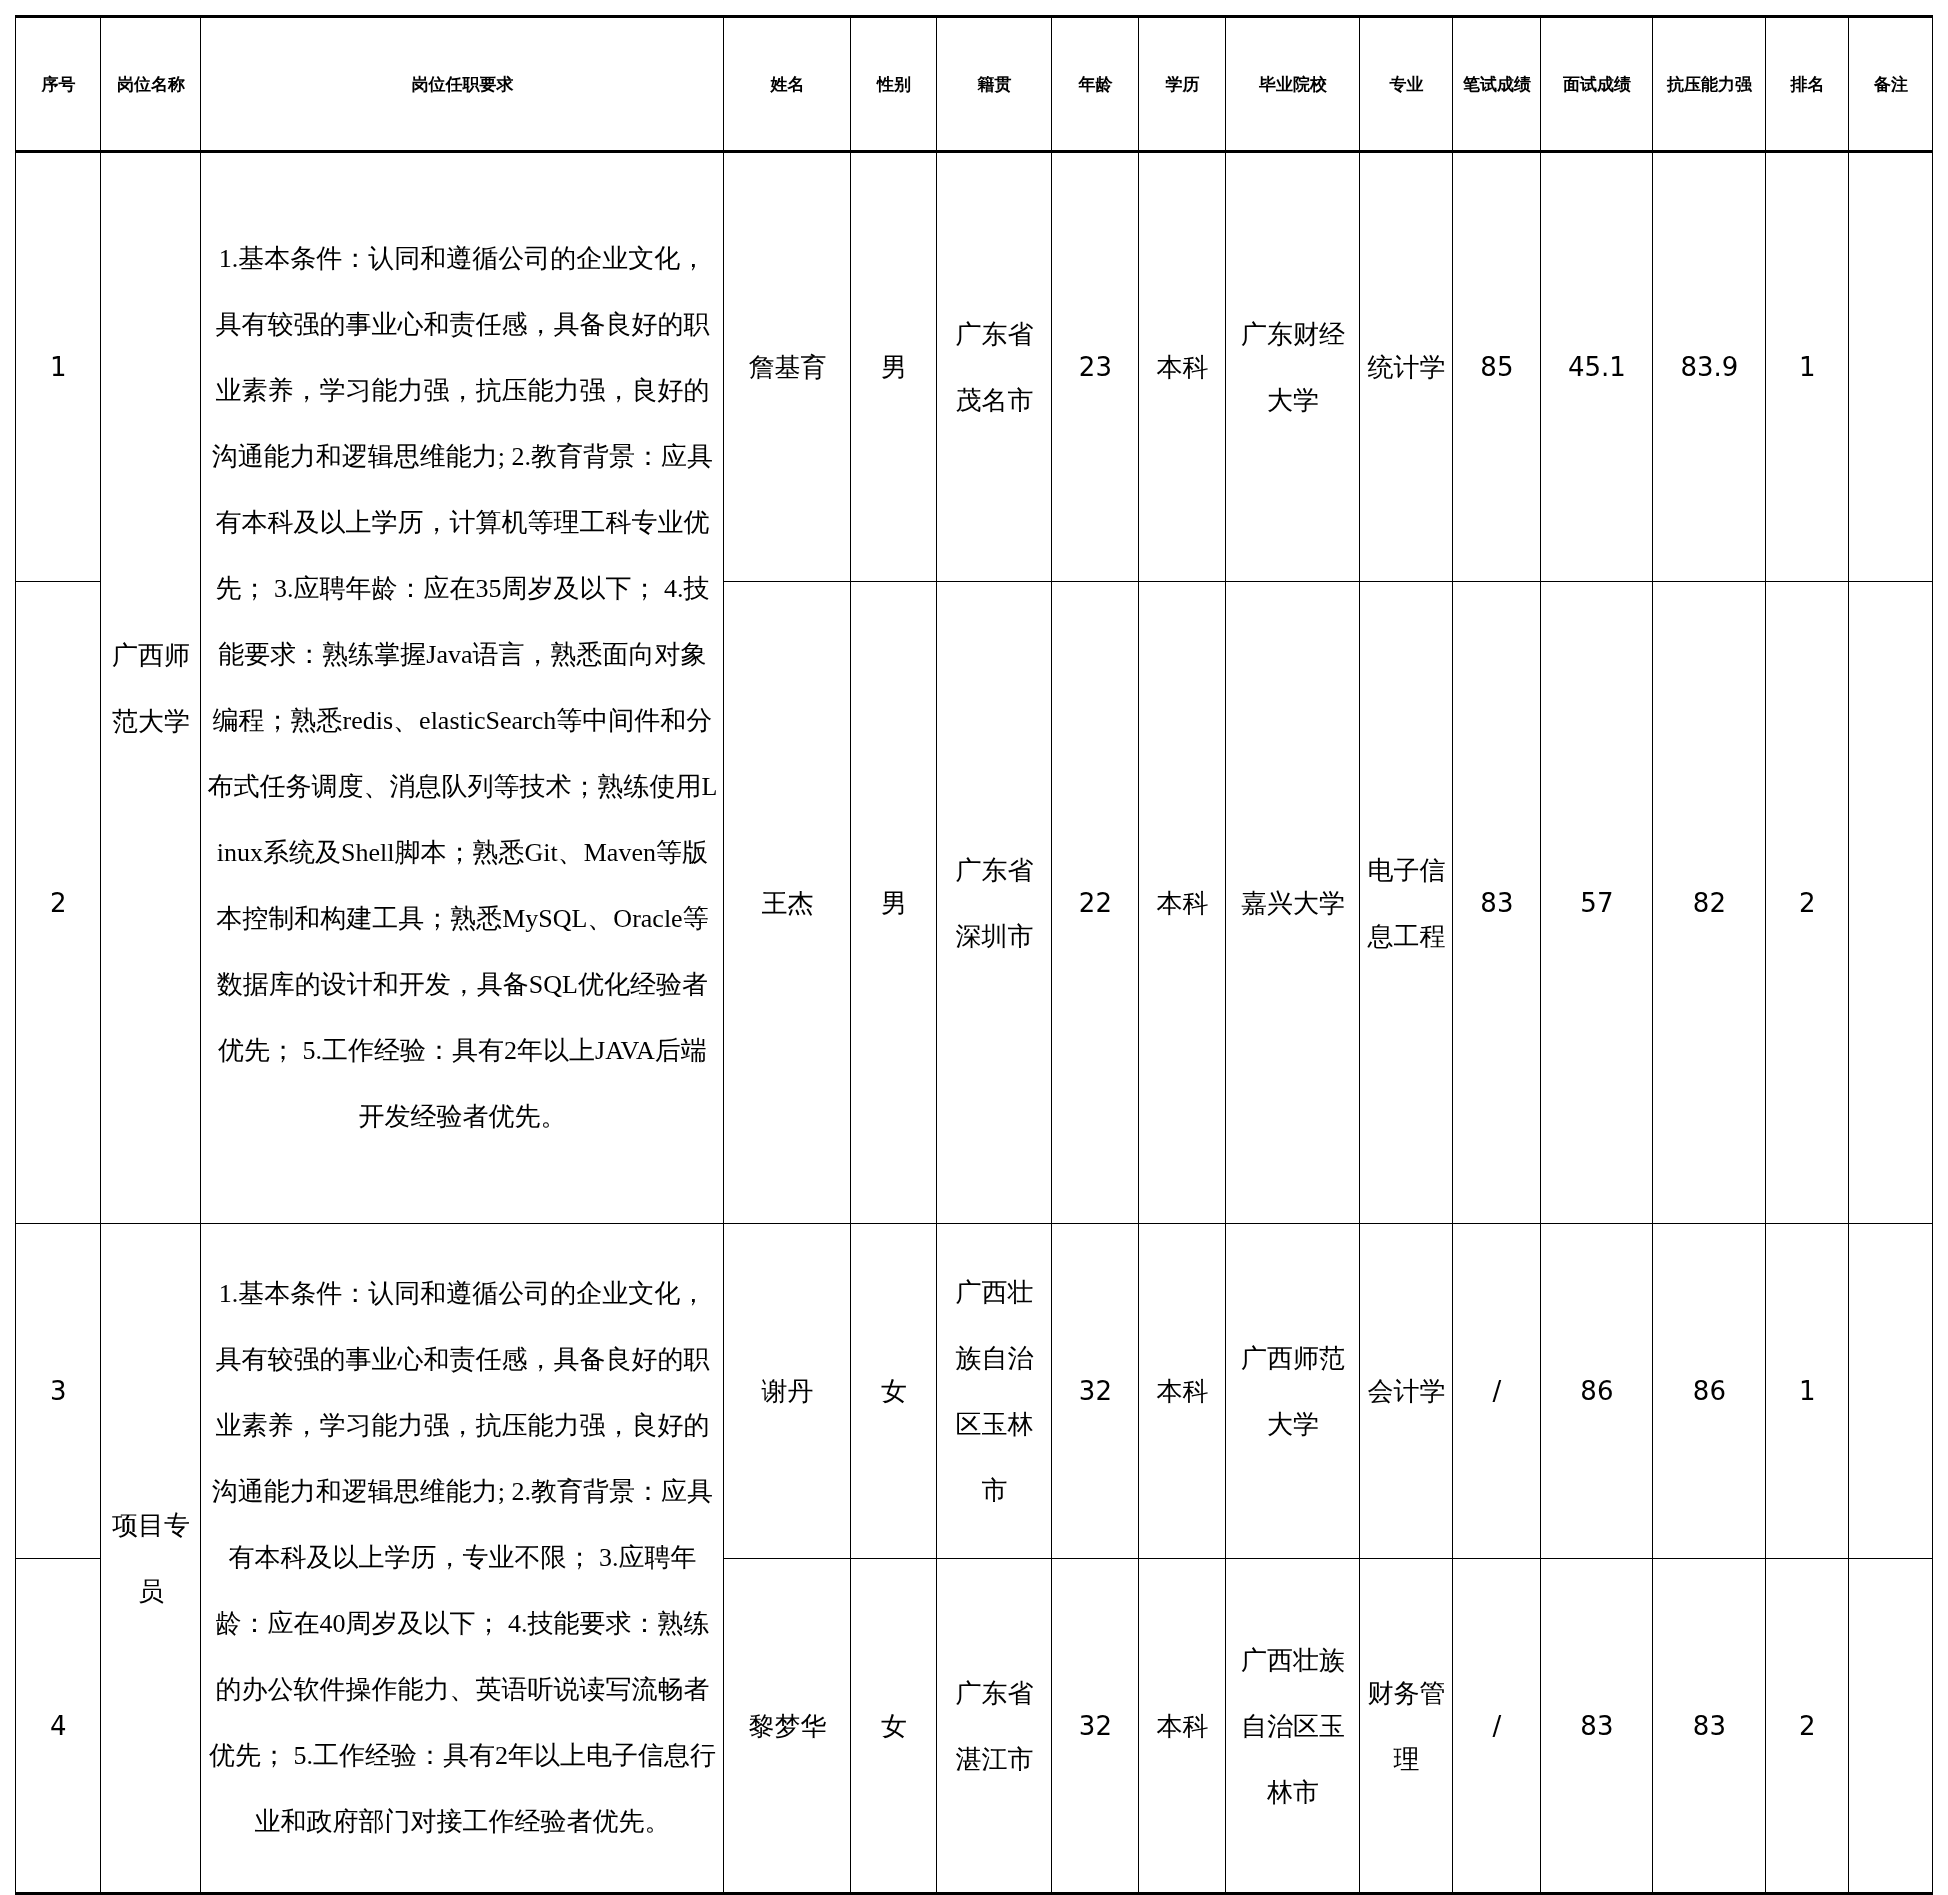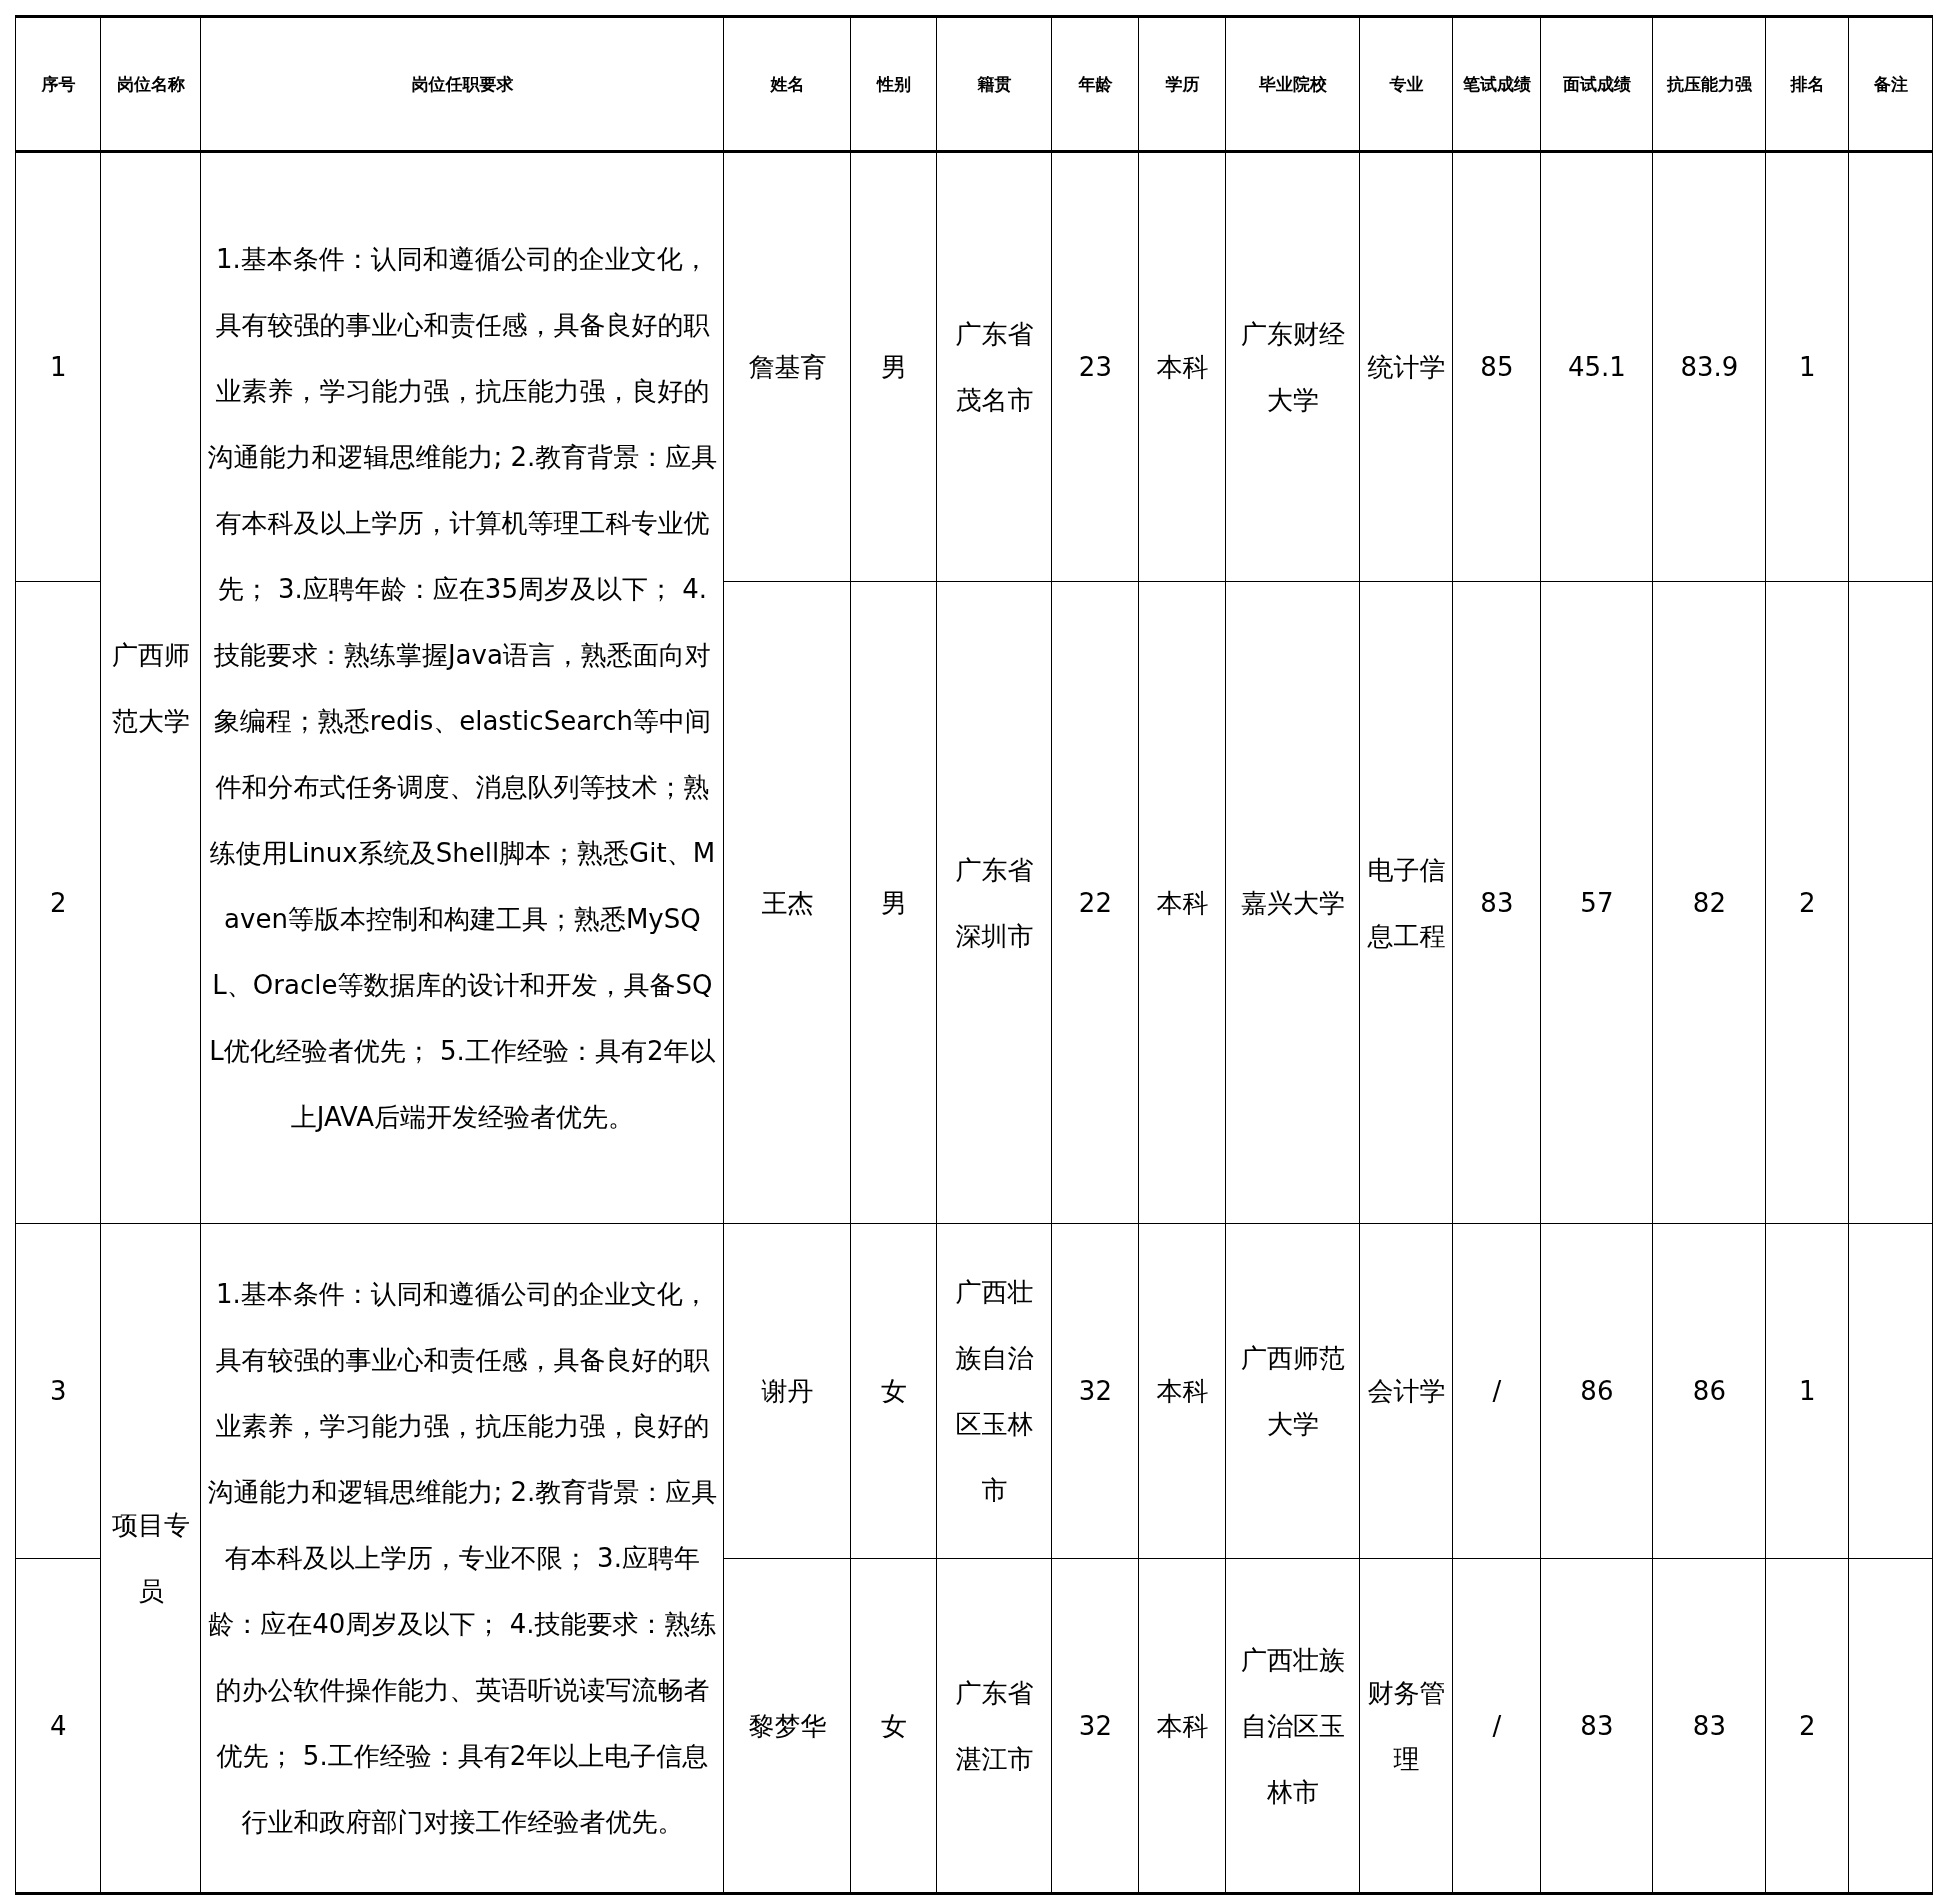--- a/index.html
+++ b/index.html
@@ -17,21 +17,21 @@
       font-size: 26px; line-height: 66px;
       padding: 0 5.8px;
       font-weight: normal;
       word-break: break-all;
     }
     table.roster thead th {
       font-weight: bold; font-size: 17px; line-height: 65px; height: 132px;
       border-bottom: 3.8px solid #000;
       font-family: Liberation Serif, serif;
     }
-    td.req { text-align: left; padding: 0 13.4px; font-size: 26px; line-height: 67px; }
+    td.req { text-align: left; padding: 0 13.4px; font-size: 26px; line-height: 67px; font-family: Liberation Serif, serif; }
     tr.r1 td.main { height: 428px; }
     tr.r2 td.main { height: 641px; }
     tr.r3 td.main { height: 334px; }
     tr.r4 td.main { height: 333px; }
   </style>
 </head>
 <body>
 
 <table class="roster">
   <colgroup>

